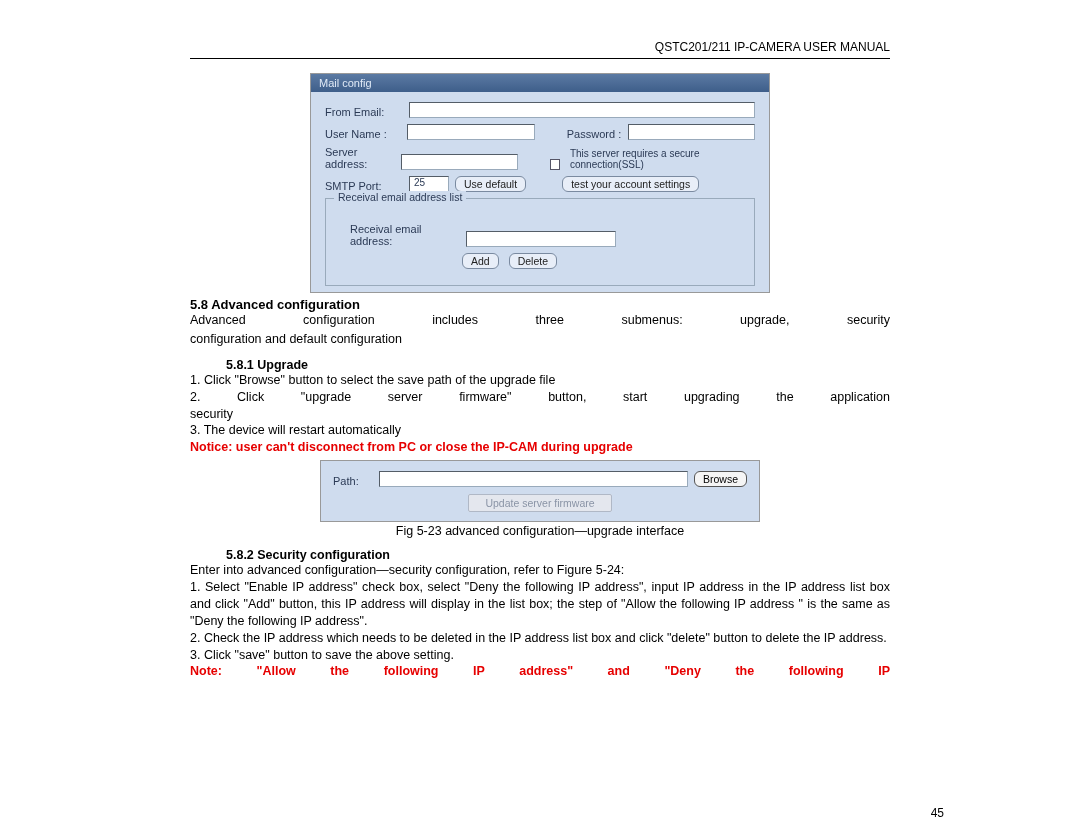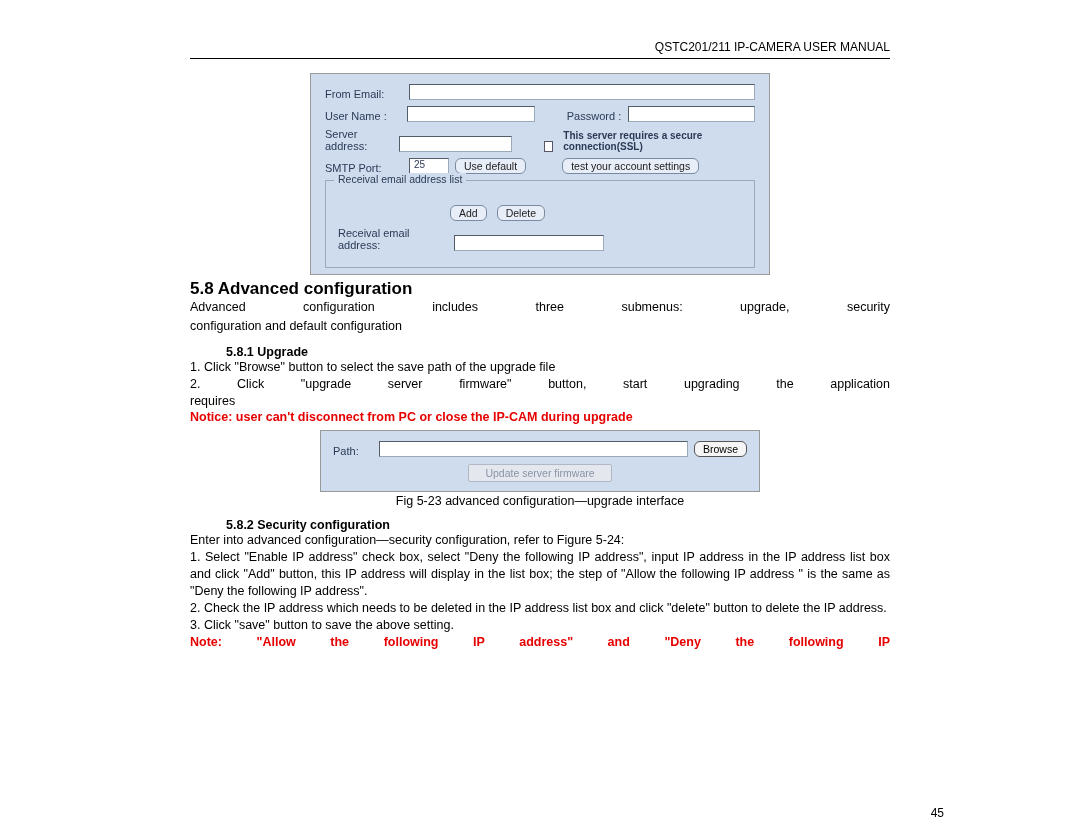--- a/index.html
+++ b/index.html
@@ -56,38 +56,38 @@
     background: #e8eef8;
     border: 1px solid #7a8aa0;
     padding: 1px 8px;
     font-size: 10.5px;
     color: #222;
     border-radius: 6px;
   }
   .fieldset {
     border: 1px solid #9ab;
     margin-top: 6px;
-    padding: 10px 12px 10px 12px;
+    padding: 10px 12px 10px 24px;
     position: relative;
   }
   .fieldset .legend {
     position: absolute;
     top: -8px; left: 8px;
     background: #cfdcee;
     padding: 0 4px;
     font-size: 10.5px;
   }
   .figure-caption {
     text-align: center;
     font-size: 12.5px;
     margin: 2px 0 2px 0;
   }
   .section-heading {
     font-weight: bold;
-    font-size: 17px;
+    font-size: 13px;
     margin-bottom: 0;
   }
   .para {
     text-align: justify;
     line-height: 1.35;
     margin-bottom: 2px;
   }
   .sub-heading {
     font-weight: bold;
     margin: 10px 0 0 36px;
@@ -123,30 +123,31 @@
     padding: 2px 16px;
     font-size: 10.5px;
     border-radius: 2px;
   }
   .page-number {
     position: absolute;
     right: 136px;
     bottom: 14px;
     font-size: 12px;
   }
-  .ssl-text { font-size:10px; color:#2b3a55;font-weight:bold; }
+  .ssl-text { font-size:10px; color:#2b3a55; }
 </style>
 </head>
 <body>
 
 <div class="page">
   <div class="doc-header">QSTC201/211 IP-CAMERA USER MANUAL</div>
   <div class="hr"></div>
 
   <div class="figure-mail">
+    <div class="titlebar">Mail config</div>
     <div class="body">
       <div class="row">
         <label>From Email:</label>
         <span class="inp" style="flex:1"></span>
       </div>
       <div class="row">
         <label>User Name :</label>
         <span class="inp sm"></span>
         <span class="gap"></span>
         <span class="label2">Password :</span>
@@ -162,40 +163,41 @@
       <div class="row">
         <label>SMTP Port:</label>
         <span class="inp tiny">25</span>
         <span class="btn">Use default</span>
         <span style="flex:0 0 24px"></span>
         <span class="btn">test your account settings</span>
       </div>
       <div class="fieldset">
         <span class="legend">Receival email address list</span>
         <div style="height:14px"></div>
+        <div class="row">
+          <label style="width:110px">Receival email address:</label>
+          <span class="inp md"></span>
+        </div>
         <div class="row" style="justify-content:flex-start; padding-left:112px; gap:10px;">
           <span class="btn">Add</span>
           <span class="btn">Delete</span>
         </div>
-        <div class="row">
-          <label style="width:110px">Receival email address:</label>
-          <span class="inp md"></span>
-        </div>
       </div>
     </div>
   </div>
 
   <div class="section-heading">5.8  Advanced configuration</div>
   <div class="para" style="text-align-last:justify;">Advanced configuration includes three submenus: upgrade, security</div>
   <div class="para" style="text-align-last:left;">configuration and default configuration</div>
 
   <div class="sub-heading">5.8.1  Upgrade</div>
   <div class="list-para">1. Click "Browse" button to select the save path of the upgrade file</div>
   <div class="list-para" style="text-align-last:justify;">2. Click "upgrade server firmware" button, start upgrading the application</div>
-  <div class="list-para">requires</div>
+  <div class="list-para">security</div>
+  <div class="list-para">3. The device will restart automatically</div>
   <div class="notice">Notice: user can't disconnect from PC or close the IP-CAM during upgrade</div>
 
   <div class="figure-upgrade">
     <div class="row">
       <label>Path:</label>
       <span class="inp path"></span>
       <span class="btn" style="background:#f5f5f5; border:1px solid #555; color:#000;">Browse</span>
     </div>
     <div class="row2">
       <span class="btn-disabled">Update server firmware</span>

